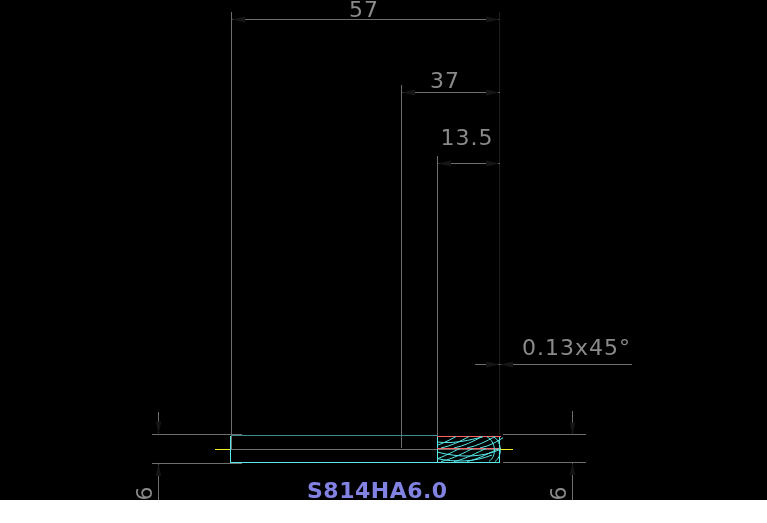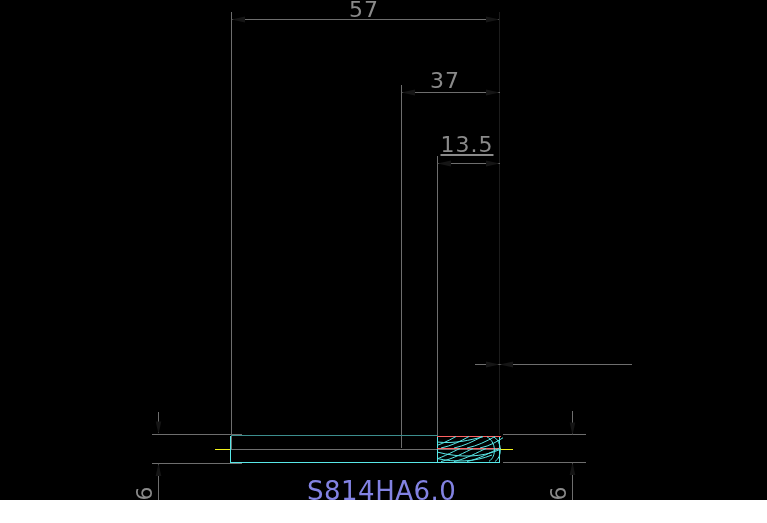--- a/index.html
+++ b/index.html
@@ -8,22 +8,22 @@
     overflow:hidden;font-family:"DejaVu Sans","Liberation Sans",sans-serif;
   }
   svg{position:absolute;left:0;top:0;}
   .dimtext{
     position:absolute;color:#8a8a8a;font-size:22px;line-height:26px;
     letter-spacing:1px;white-space:nowrap;
   }
   .centered{text-align:center;}
   .rot{transform:rotate(-90deg);}
   .partlabel{
-    position:absolute;color:#8282e2;font-size:26px;line-height:28px;
-    letter-spacing:0.5px;white-space:nowrap;
+    position:absolute;color:#8282e2;font-size:22px;line-height:28px;
+    letter-spacing:0.5px;white-space:nowrap;font-weight:bold;
   }
 </style>
 </head>
 <body>
 
 <div id="stage">
 
   <svg width="767" height="523" viewBox="0 0 767 523">
     <defs>
       <clipPath id="fluteclip">
@@ -127,21 +127,22 @@
       <path d="M437,442 C455,444 470,440 483,436.8"></path>
       <path d="M494,437 C502,441.5 502.5,457 495,461.5"></path>
       <path d="M487,436.8 C496,441.5 497,456.5 489,461.3"></path>
     </g>
   </svg>
 
   <div class="dimtext centered" style="left:334px;top:-3px;width:60px;">57</div>
 
   <div class="dimtext centered" style="left:415px;top:68px;width:60px;">37</div>
 
-  <div class="dimtext centered" style="left:427px;top:132px;width:80px;text-decoration:underline;">13.5</div>
+  <div class="dimtext centered" style="left:427px;top:125px;width:80px;">13.5</div>
 
+  <div class="dimtext" style="left:522px;top:335px;">0.13x45°</div>
 
   <div class="dimtext centered rot" style="left:123px;top:487px;width:44px;height:26px;">⌀6</div>
 
   <div class="dimtext centered rot" style="left:537px;top:487px;width:44px;height:26px;">⌀6</div>
 
   <div class="partlabel" style="left:307px;top:477px;">S814HA6.0</div>
 </div>
 
 </body></html>

